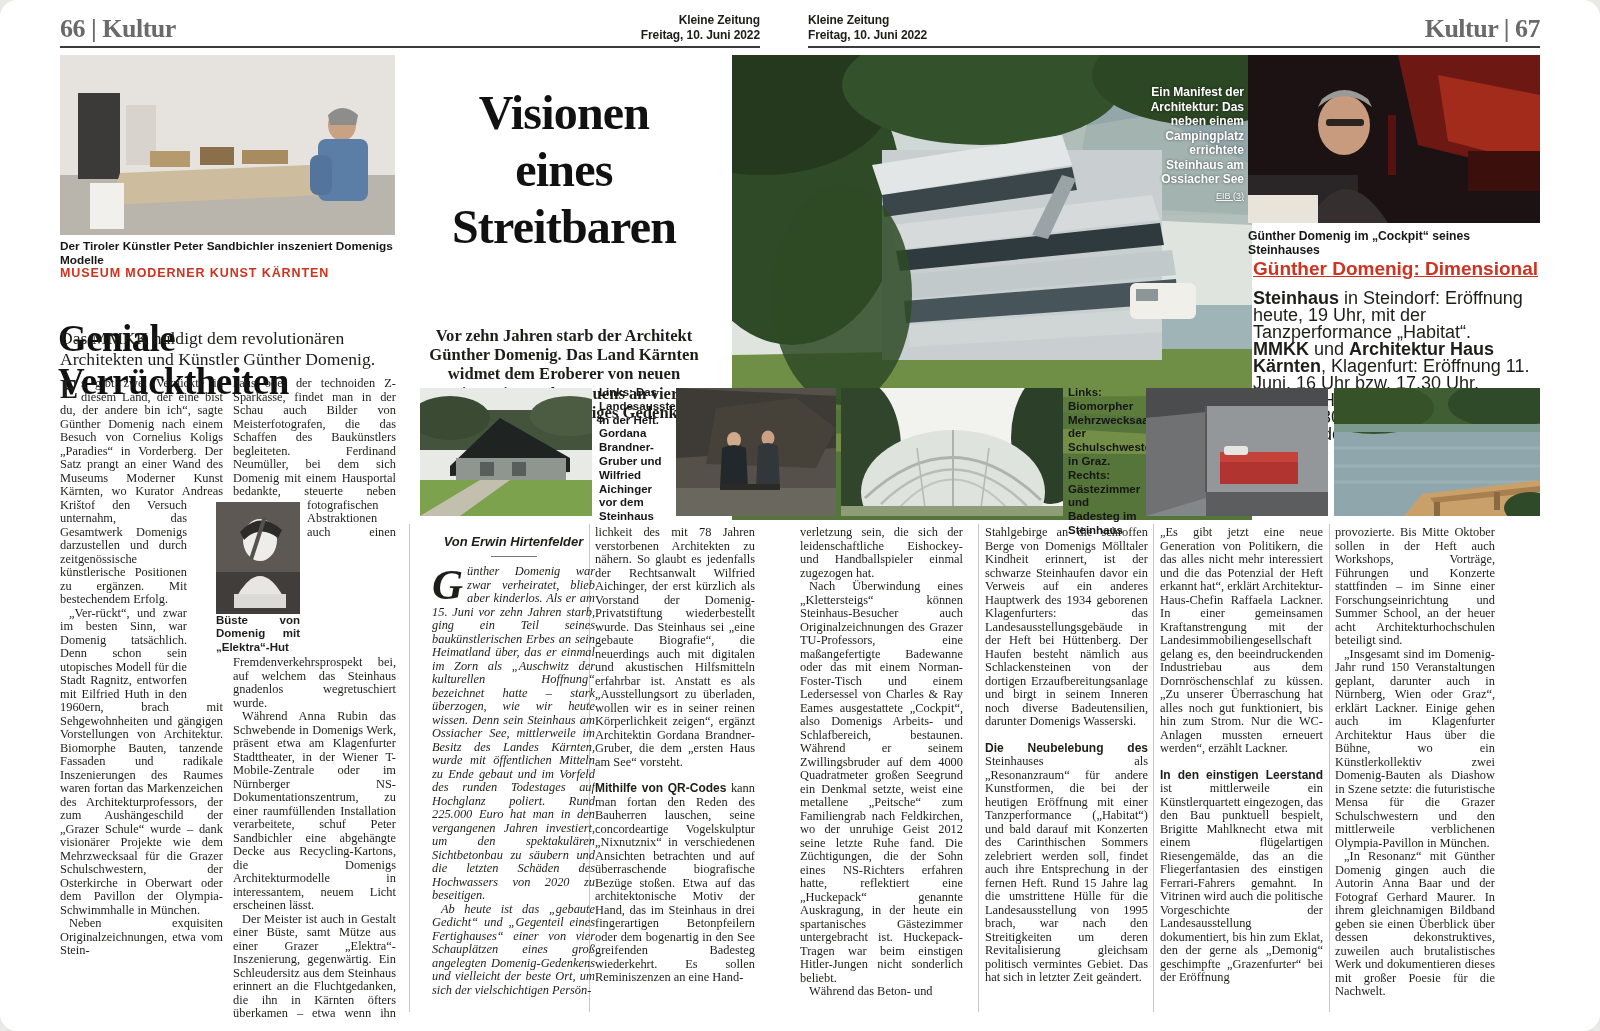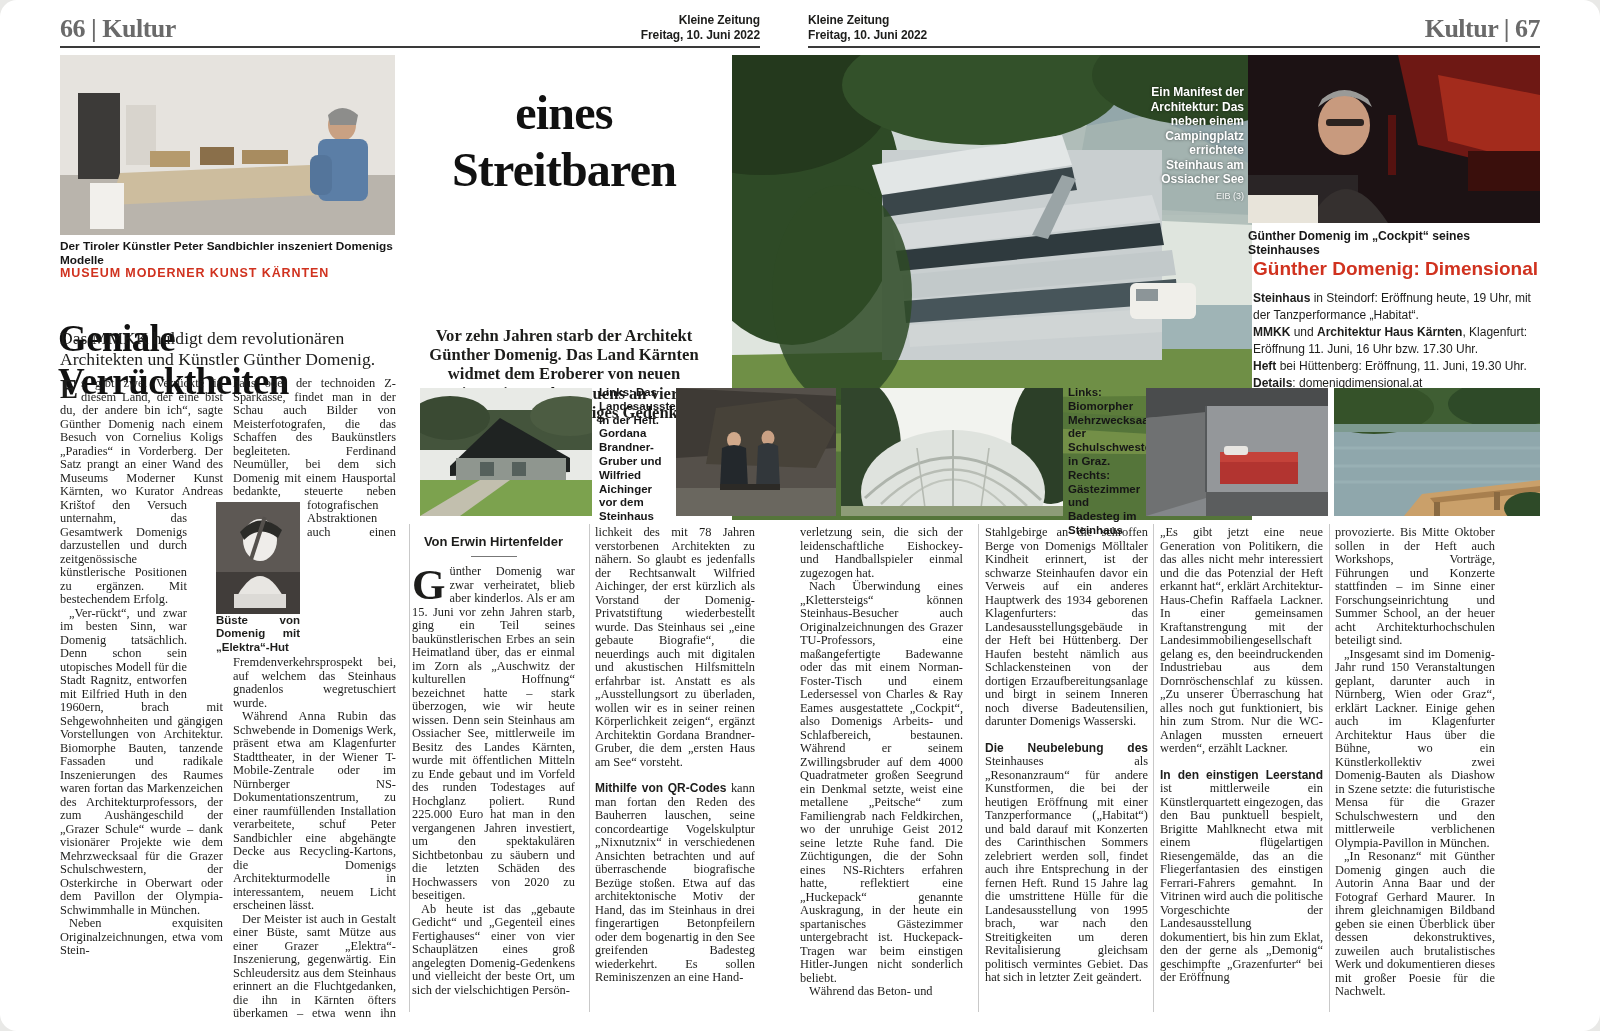--- a/index.html
+++ b/index.html
@@ -29,31 +29,31 @@
   
   .hl-main{font-family:"Liberation Serif",serif;font-weight:bold;font-size:48px;line-height:57px;
            text-align:center;color:#111;letter-spacing:-0.8px;}
   .standfirst-m{font-size:16.6px;line-height:19.2px;font-weight:600;text-align:center;color:#1d1d1b;}
   .byline{font-family:"Liberation Sans",sans-serif;font-weight:700;font-size:13px;text-align:center;}
   .byline-rule{width:46px;height:1px;background:#777;margin:7px auto 8px auto;}
   .lede{font-family:"Liberation Sans",sans-serif;font-weight:700;font-size:12px;}
   .colrule{width:1px;background:#c9c9c9;}
 
   
-  .ib-title{font-family:"Liberation Sans",sans-serif;font-weight:700;font-size:19px;color:#d0321f;}
-  .ib-text{font-family:"Liberation Sans",sans-serif;font-size:12px;line-height:17px;color:#1d1d1b;}
+  .ib-title{font-family:"Liberation Sans",sans-serif;font-weight:700;font-size:19px;color:#d0321f;text-decoration:underline;}
+  .ib-text{font-family:"Liberation Sans",sans-serif;font-size:18px;line-height:17px;color:#1d1d1b;}
   .ib-text b{font-weight:700;}
 
   
   .photo{overflow:hidden;background:#ccc;}
   .photo svg{display:block;}
   .ovl-cap{position:absolute;right:8px;top:30px;width:102px;text-align:right;
            font-family:"Liberation Sans",sans-serif;font-weight:700;font-size:12px;line-height:14.5px;
            color:#fff;text-shadow:0 0 3px rgba(0,0,0,.55);}
-  .ovl-credit{font-size:9px;font-weight:400;margin-top:2px;opacity:.9;}
+  .ovl-credit{font-size:9px;font-weight:400;margin-top:2px;opacity:.9;text-decoration:underline;}
 </style>
 </head>
 <body>
 
 <div class="sheet">
 
   <div class="abs pagehead" style="left:60px;top:14px;">66 | Kultur</div>
   <div class="abs edition" style="left:560px;top:13px;width:200px;text-align:right;">
     <div>Kleine Zeitung</div>
     <div>Freitag, 10. Juni 2022</div>
@@ -107,20 +107,21 @@
                 <path d="M20,96 Q44,52 68,96 Z" fill="#e8e6e2"></path>
                 <rect x="18" y="92" width="52" height="14" fill="#dcdad6"></rect>
               </svg>
             </span><span class="bustcap">Büste von Domenig mit „Elektra“-Hut</span></span><span>Abstraktionen auch einen Fremdenverkehrsprospekt bei, auf welchem das Steinhaus gnadenlos wegretuschiert wurde.</span></p>
       <p class="ind"><span>Während Anna Rubin das Schwebende in Domenigs Werk, präsent etwa am Klagenfurter Stadttheater, in der Wiener T-Mobile-Zentrale oder im Nürnberger NS-Dokumentationszentrum, zu einer raumfüllenden Installation verarbeitete, schuf Peter Sandbichler eine abgehängte Decke aus Recycling-Kartons, die Domenigs Architekturmodelle in interessantem, neuem Licht erscheinen lässt.</span></p>
       <p class="ind"><span>Der Meister ist auch in Gestalt einer Büste, samt Mütze aus einer Grazer „Elektra“-Inszenierung, gegenwärtig. Ein Schleudersitz aus dem Steinhaus erinnert an die Fluchtgedanken, die ihn in Kärnten öfters überkamen – etwa wenn ihn staunende Touristen am Ossiacher See auf sein „verrücktes Haus“ ansprachen. </span></p>
     </div>
   </div>
 
   <div class="abs hl-main" style="left:418px;top:84px;width:292px;">
+    <div>Visionen</div>
     <div>eines</div>
     <div>Streitbaren</div>
   </div>
   <div class="abs standfirst-m" style="left:418px;top:326px;width:292px;">Vor zehn Jahren starb der Architekt Günther Domenig. Das Land Kärnten widmet dem Eroberer von neuen Dimensionen des Bauens an vier Schauplätzen ein würdiges Gedenken.</div>
 
   <div class="abs photo" style="left:720px;top:55px;width:520px;height:465px;margin-left:12px;">
     <svg width="520" height="465" viewBox="0 0 520 465">
       <rect width="520" height="465" fill="#dfe5de"></rect>
       <rect width="520" height="160" fill="#cfd8d4"></rect>
       <polygon points="360,40 520,20 520,160 340,150" fill="#93a7aa"></polygon>
@@ -252,21 +253,21 @@
       <ellipse cx="196" cy="120" rx="26" ry="16" fill="#2e4a28"></ellipse>
     </svg>
   </div>
 
   <div class="abs colrule" style="left:409px;top:524px;height:488px;"></div>
   <div class="abs colrule" style="left:589px;top:524px;height:488px;"></div>
   <div class="abs colrule" style="left:978px;top:524px;height:488px;"></div>
   <div class="abs colrule" style="left:1153px;top:524px;height:488px;"></div>
   <div class="abs colrule" style="left:1329px;top:524px;height:488px;"></div>
 
-  <div class="abs" style="left:412px;top:524px;width:163px;height:492px;overflow:hidden;">
+  <div class="abs" style="left:432px;top:524px;width:163px;height:492px;overflow:hidden;font-style:italic;">
     <div class="byline" style="margin-top:10px;">Von Erwin Hirtenfelder</div>
     <div class="byline-rule"></div>
     <div class="body">
       <p><span class="dropcap big">G</span><span>ünther Domenig war zwar verheiratet, blieb aber kinderlos. Als er am 15. Juni vor zehn Jahren starb, ging ein Teil seines baukünstlerischen Erbes an sein Heimatland über, das er einmal im Zorn als „Auschwitz der kulturellen Hoffnung“ bezeichnet hatte – stark überzogen, wie wir heute wissen. Denn sein Steinhaus am Ossiacher See, mittlerweile im Besitz des Landes Kärnten, wurde mit öffentlichen Mitteln zu Ende gebaut und im Vorfeld des runden Todestages auf Hochglanz poliert. Rund 225.000 Euro hat man in den vergangenen Jahren investiert, um den spektakulären Sichtbetonbau zu säubern und die letzten Schäden des Hochwassers von 2020 zu beseitigen.</span></p>
       <p class="ind"><span>Ab heute ist das „gebaute Gedicht“ und „Gegenteil eines Fertighauses“ einer von vier Schauplätzen eines groß angelegten Domenig-Gedenkens und vielleicht der beste Ort, um sich der vielschichtigen Persön-</span></p>
     </div>
   </div>
 
   <div class="abs body" style="left:595px;top:526px;width:160px;height:490px;overflow:hidden;">
     <p><span>lichkeit des mit 78 Jahren verstorbenen Architekten zu nähern. So glaubt es jedenfalls der Rechtsanwalt Wilfried Aichinger, der erst kürzlich als Vorstand der Domenig-Privatstiftung wiederbestellt wurde. Das Steinhaus sei „eine gebaute Biografie“, die neuerdings auch mit digitalen und akustischen Hilfsmitteln erfahrbar ist. Anstatt es als „Ausstellungsort zu überladen, wollen wir es in seiner reinen Körperlichkeit zeigen“, ergänzt Architektin Gordana Brandner-Gruber, die dem „ersten Haus am See“ vorsteht.</span></p>

